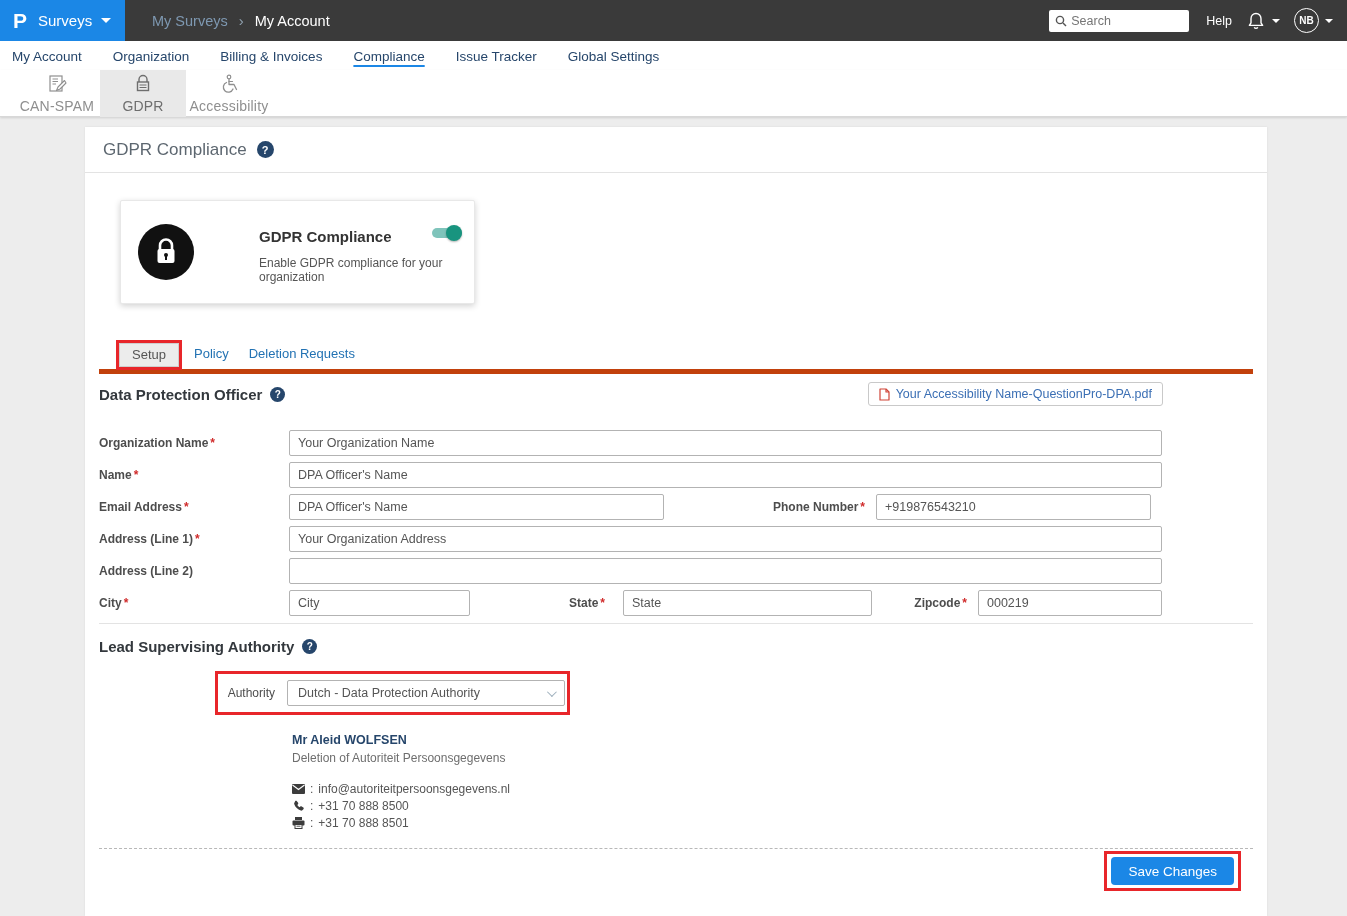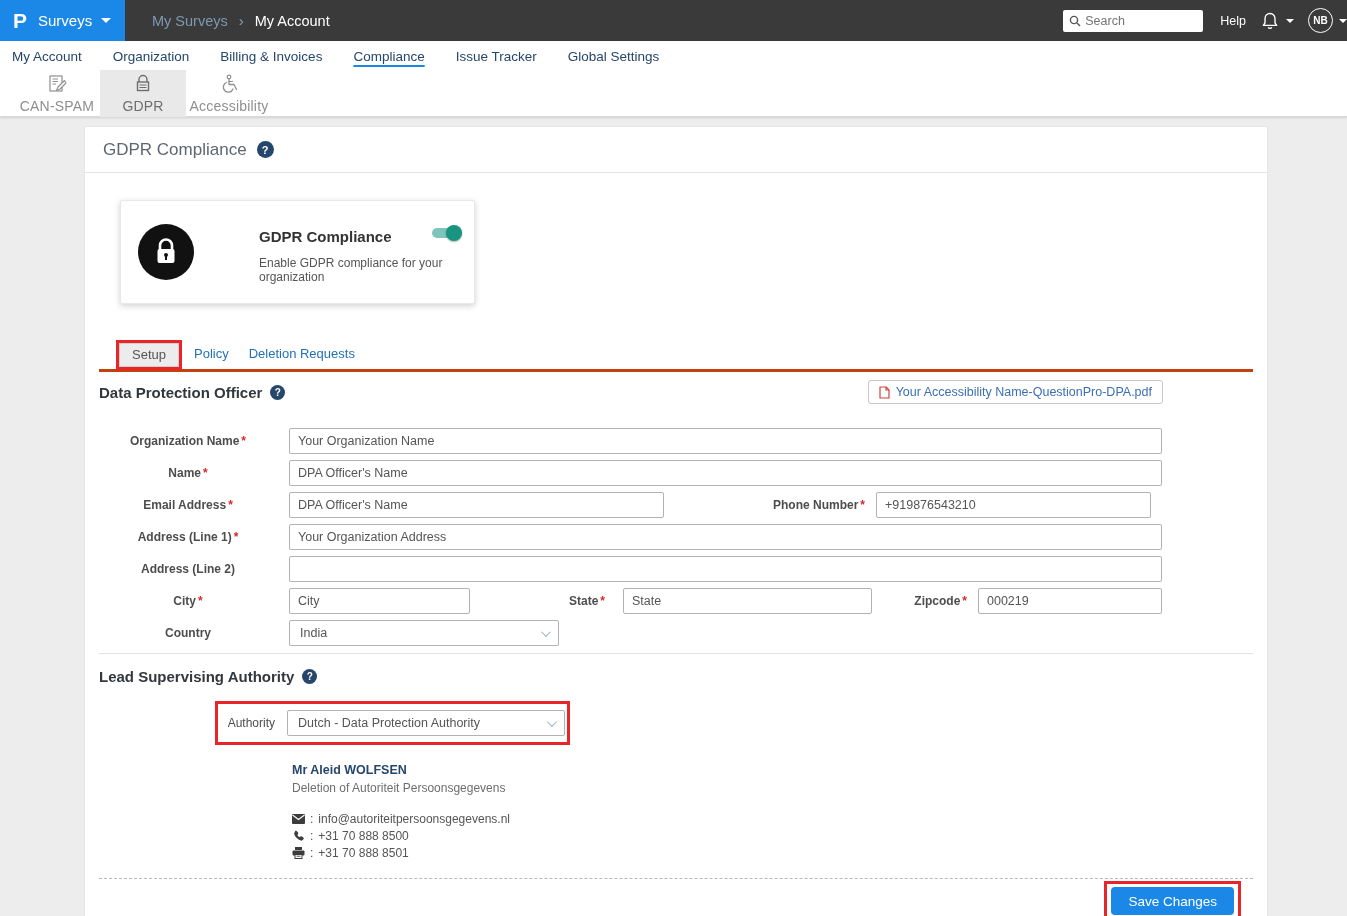--- a/index.html
+++ b/index.html
@@ -10,21 +10,21 @@
   .topbar { height:41px; background:#3a3a3a; display:flex; align-items:center; }
   .logo-block { width:125px; height:41px; background:#1b87e6; display:flex; align-items:center; padding-left:13px; cursor:pointer; }
   .logo-p { color:#fff; font-size:21px; font-weight:bold; }
   .product { color:#fff; font-size:15px; margin-left:11px; }
   .caret { width:0; height:0; border-left:5px solid transparent; border-right:5px solid transparent; border-top:5px solid #fff; margin-left:9px; }
   .caret.sm { border-left-width:4px; border-right-width:4px; border-top-width:4px; }
   .breadcrumb { margin-left:27px; font-size:14.5px; display:flex; align-items:center; }
   .bc-link { color:#7e98b1; cursor:pointer; }
   .bc-sep { color:#8fa0ae; margin:0 11px; font-size:15px; }
   .bc-cur { color:#fff; }
-  .topbar-right { margin-left:auto; display:flex; align-items:center; }
+  .topbar-right { margin-left:auto; display:flex; align-items:center; padding-right:14px; }
   .search-box { width:140px; height:22px; background:#fff; border-radius:2px; display:flex; align-items:center; padding:0 6px; }
   .search-box svg { flex:none; }
   .search-box input { border:none; outline:none; width:100%; font-size:12.5px; margin-left:4px; color:#333; font-family:inherit; }
   .help-link { color:#fff; font-size:12.5px; margin-left:17px; cursor:pointer; }
   .bell-wrap { display:flex; align-items:center; margin-left:14px; cursor:pointer; }
   .avatar-wrap { display:flex; align-items:center; margin-left:14px; cursor:pointer; }
   .avatar { width:25px; height:25px; border:1.5px solid #fff; border-radius:50%; color:#fff; font-size:10px; font-weight:bold; display:flex; align-items:center; justify-content:center; }
 
   
   .tabbar { height:29px; background:#fff; display:flex; align-items:center; padding-left:12px; }
@@ -49,38 +49,38 @@
   
   .gdpr-card { width:355px; height:104px; margin:27px 0 0 35px; border:1px solid #e8e8e8; border-radius:2px; box-shadow:0 2px 6px rgba(0,0,0,.18); position:relative; background:#fff; }
   .lock-circle { position:absolute; left:17px; top:23px; width:56px; height:56px; border-radius:50%; background:#111; display:flex; align-items:center; justify-content:center; }
   .card-title { position:absolute; left:138px; top:27px; font-size:15px; font-weight:bold; color:#333; }
   .card-sub { position:absolute; left:138px; top:55px; font-size:12px; color:#555; }
   .toggle { position:absolute; right:12px; top:24px; width:30px; height:16px; cursor:pointer; }
   .toggle .track { position:absolute; left:0; top:3px; width:30px; height:10px; border-radius:5px; background:#7fc4bb; }
   .toggle .knob { position:absolute; right:0; top:0; width:16px; height:16px; border-radius:50%; background:#18947f; box-shadow:0 1px 2px rgba(0,0,0,.3); }
 
   
-  .inner-tabs { margin:36px 14px 0 14px; border-bottom:3px solid #c2410c; display:flex; align-items:flex-end; }
+  .inner-tabs { margin:36px 14px 0 14px; border-bottom:5px solid #c2410c; display:flex; align-items:flex-end; }
   .ann-red { border:3px solid #e8262a; }
   .setup-wrap { margin-left:17px; margin-bottom:-1px; }
   .tab-setup { display:inline-block; background:#ececec; border:1px solid #cfcfcf; padding:3px 12px 4px; font-size:13px; color:#555; cursor:pointer; }
   .tab-link { font-size:13px; color:#2272b3; cursor:pointer; padding-bottom:8px; }
   .tab-link.t1 { margin-left:12px; }
   .tab-link.t2 { margin-left:20px; }
 
   
   .sec-head { display:flex; align-items:center; margin:8px 14px 0 14px; }
   .sec-title { font-size:15px; font-weight:bold; color:#33383d; }
   .pdf-btn { margin-left:auto; margin-right:90px; height:24px; background:#fff; border:1px solid #c9c9c9; border-radius:3px; display:inline-flex; align-items:center; padding:0 10px; font-size:12.5px; color:#3b6fb4; cursor:pointer; font-family:inherit; }
   .pdf-btn svg { margin-right:6px; }
 
   
   .form { margin-top:24px; padding-left:14px; }
   .frow { display:flex; align-items:center; margin-bottom:6px; }
-  .flabel { width:178px; text-align:center; font-size:12px; font-weight:bold; color:#4d4d4d; flex:none; }
+  .flabel { width:178px; text-align:left; font-size:12px; font-weight:bold; color:#4d4d4d; flex:none; }
   .req { color:#d02b2b; margin-left:2px; }
   .gap { width:12px; flex:none; }
   .inp { height:25px; border:1px solid #b3b3b3; border-radius:2px; font-size:12.5px; color:#555; padding:12px 8px; font-family:inherit; outline:none; }
   .w-wide { width:873px; } .w-email { width:375px; } .w-phone { width:275px; } .w-city { width:181px; } .w-state { width:249px; } .w-zip { width:184px; }
   .flabel2 { width:212px; text-align:right; font-size:12px; font-weight:bold; color:#4d4d4d; flex:none; padding-right:11px; }
   .flabel3 { width:135px; text-align:right; font-size:12px; font-weight:bold; color:#4d4d4d; flex:none; }
   .gap18 { width:18px; flex:none; } .gap11 { width:11px; flex:none; }
   .flabel4 { width:95px; text-align:right; font-size:12px; font-weight:bold; color:#4d4d4d; flex:none; }
   .sel { height:26px; border:1px solid #b3b3b3; border-radius:2px; background:#fff; display:flex; align-items:center; padding:0 10px; font-size:12.5px; color:#555; cursor:pointer; }
   .sel .chev { margin-left:auto; width:7px; height:7px; border-right:1.5px solid #9fb0bd; border-bottom:1.5px solid #9fb0bd; transform:rotate(45deg) translateY(-2px); }
@@ -261,28 +261,20 @@
       <div class="frow">
         <label class="flabel"><span>City</span><span class="req">*</span></label>
         <span class="gap"></span>
         <input class="inp w-city" value="City" style="">
         <label class="flabel3"><span>State</span><span class="req">*</span></label>
         <span class="gap18"></span>
         <input class="inp w-state" value="State" style="">
         <label class="flabel4"><span>Zipcode</span><span class="req">*</span></label>
         <span class="gap11"></span>
         <input class="inp w-zip" value="000219" style="">
-      </div>
-      <div class="frow">
-        <label class="flabel"><span>Country</span></label>
-        <span class="gap"></span>
-        <div class="sel w-country">
-          <span>India</span>
-          <span class="chev"></span>
-        </div>
       </div>
     </div>
 
     <div class="divider"></div>
 
     <div class="sec-head lsa-head">
       <h2 class="sec-title">Lead Supervising Authority</h2>
       <span class="help-badge sm">?</span>
     </div>
 

